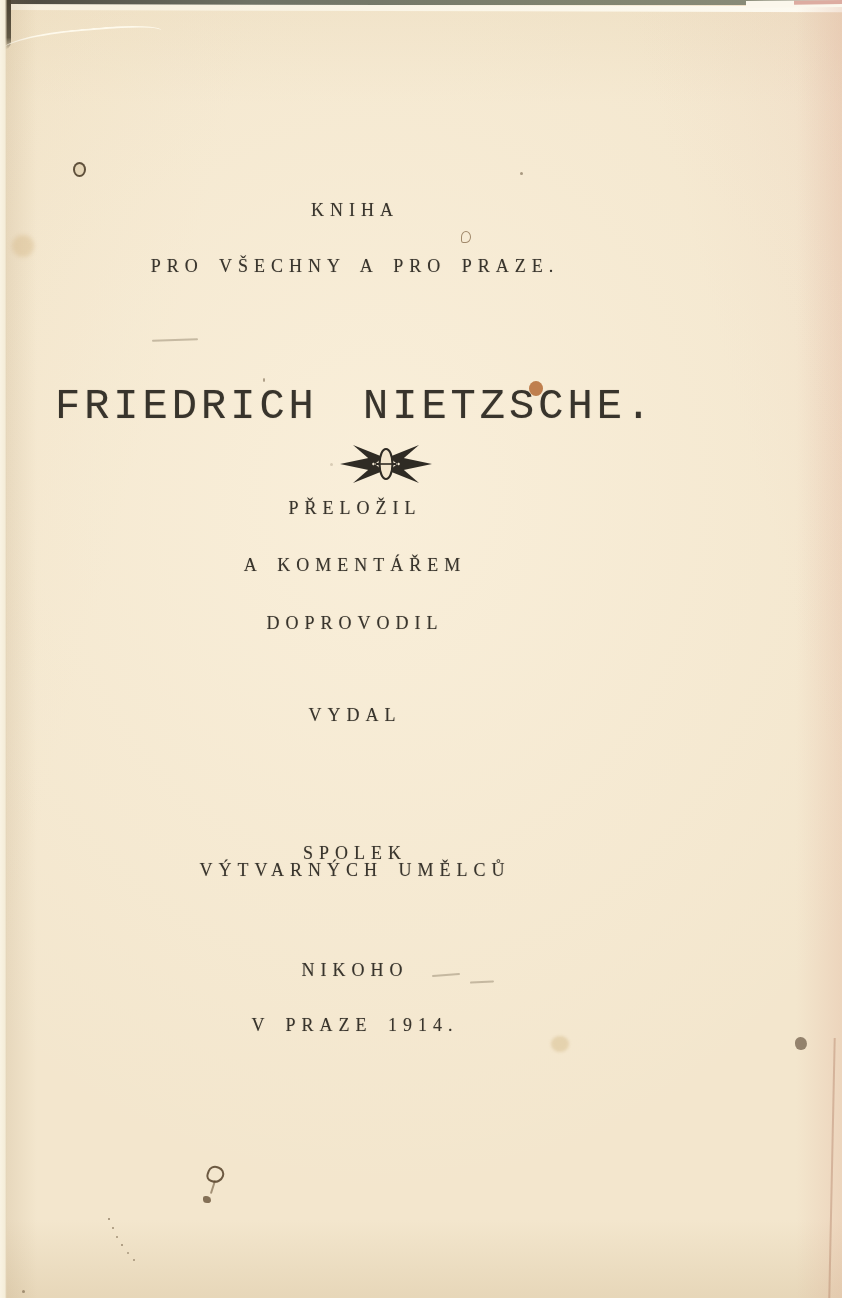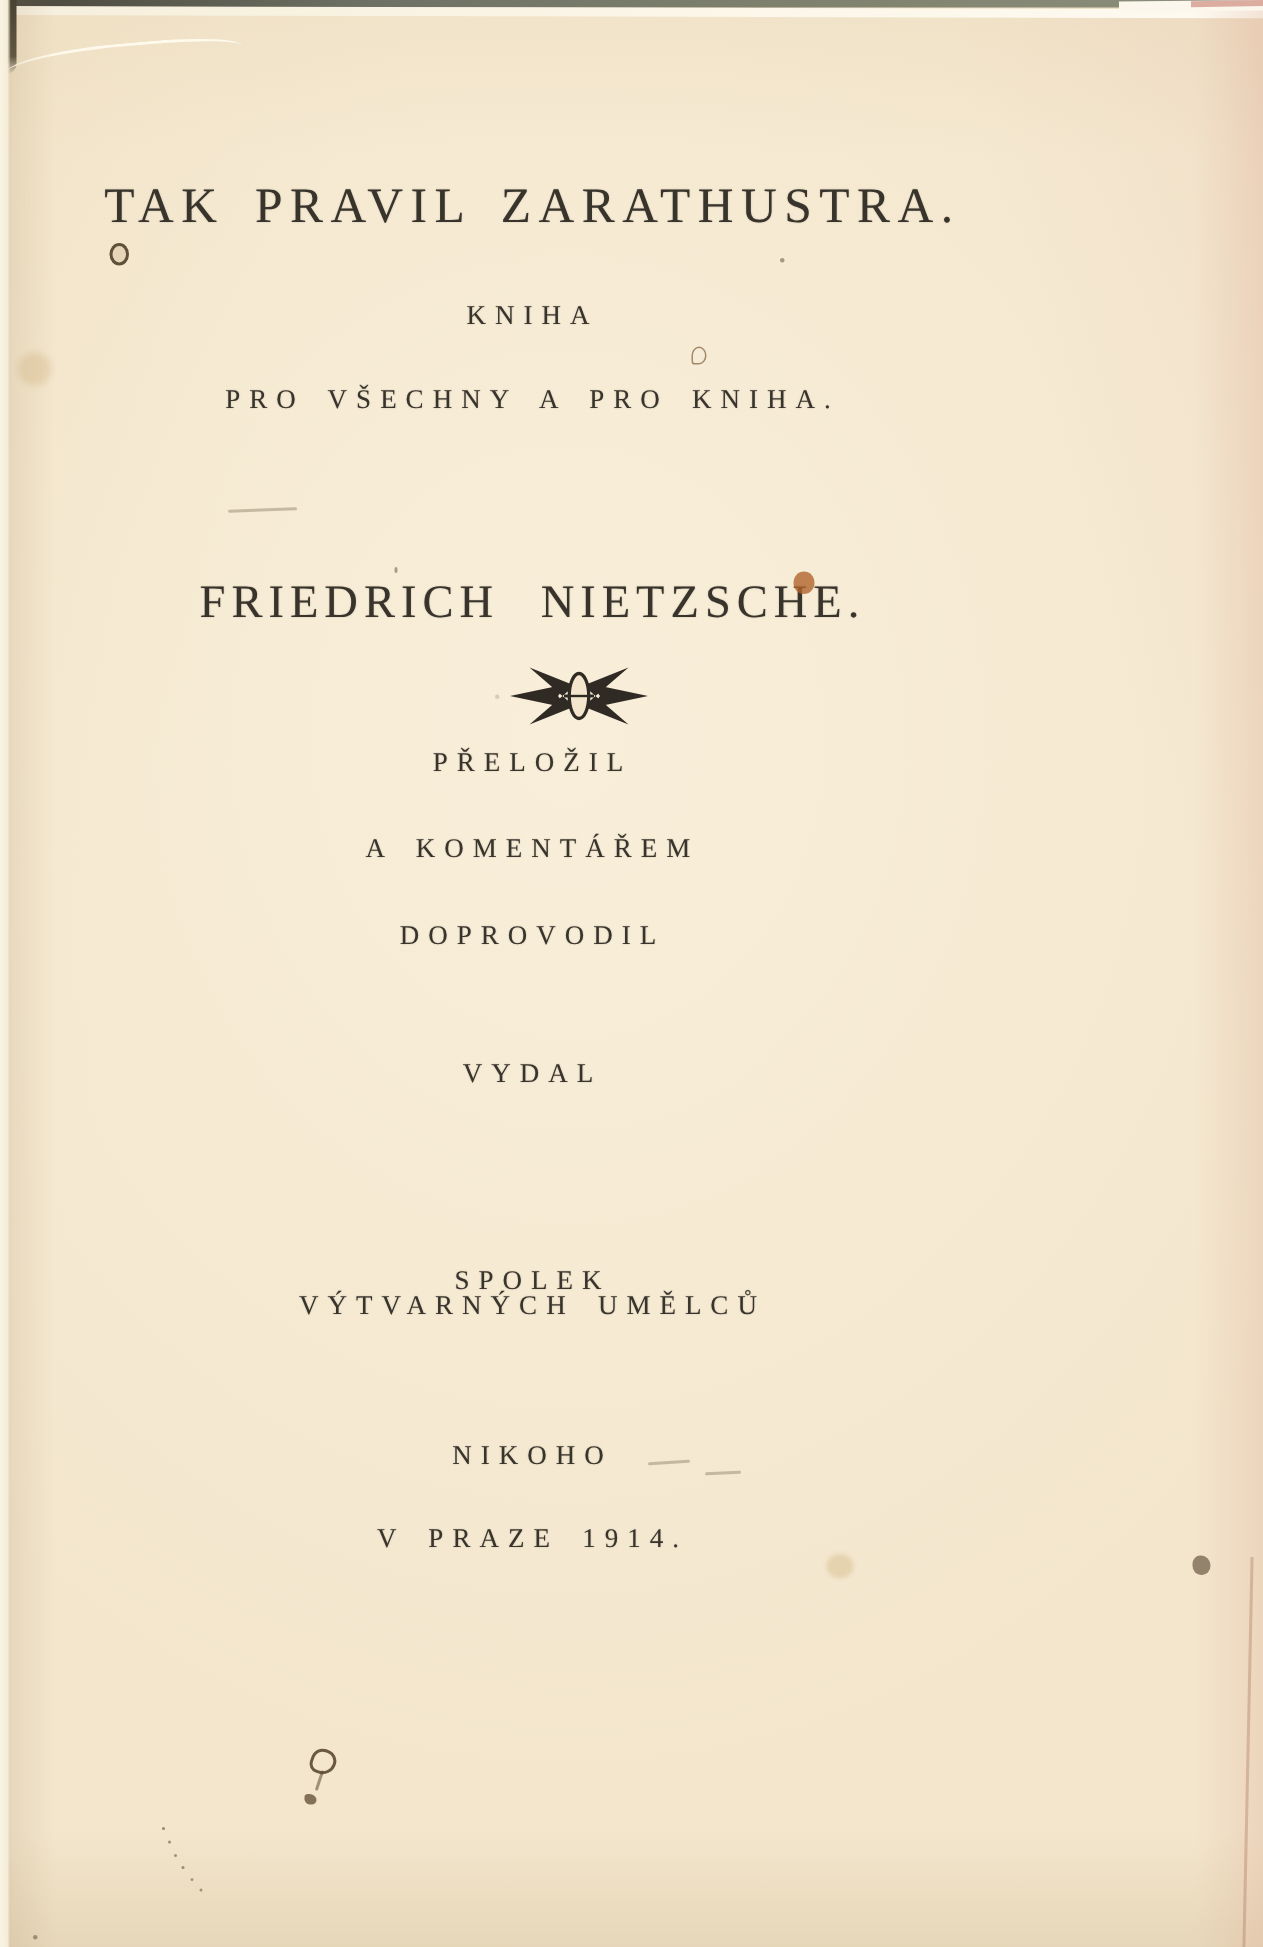--- a/index.html
+++ b/index.html
@@ -41,21 +41,21 @@
   .tinge-topright{position:absolute;right:0;top:0;width:48px;height:4px;
     background:rgba(196,112,100,.55);transform:rotate(-1deg);transform-origin:right;}
   .crease-right{position:absolute;left:831px;top:1038px;width:2px;height:260px;
     background:rgba(165,112,85,.35);transform:rotate(1.2deg);}
   
   .text-col{position:absolute;left:0;top:0;width:710px;height:1298px;color:#38342c;}
   .line{position:absolute;left:0;width:100%;text-align:center;line-height:1.15;
     text-shadow:0 0 1px rgba(56,52,44,.35);white-space:nowrap;}
   .l-reg{font-size:18px;letter-spacing:6px;word-spacing:5px;}
   .l-title{font-size:33px;letter-spacing:5px;word-spacing:7px;}
-  .l-name{font-size:31px;letter-spacing:4px;word-spacing:16px;}
+  .l-name{font-size:42px;letter-spacing:4px;word-spacing:16px;font-family:Liberation Mono, monospace;}
   .star-wrap{position:absolute;left:340px;top:444px;width:92px;height:40px;}
   
   .mk{position:absolute;border-radius:50%;}
   .mark-under-t{left:73px;top:162px;width:9px;height:11px;
     border:2.5px solid rgba(72,56,36,.85);border-radius:50%;background:rgba(210,190,150,.4);}
   .speck-ring{left:461px;top:231px;width:8px;height:10px;
     border:1.5px solid rgba(115,85,50,.65);border-radius:50% 50% 50% 20%;}
   .stain-rust{left:529px;top:381px;width:14px;height:15px;background:rgba(176,100,44,.8);filter:blur(.5px);}
   .stain-left-yellow{left:12px;top:235px;width:22px;height:22px;background:rgba(205,170,115,.32);filter:blur(2px);}
   .stain-mid-yellow{left:551px;top:1036px;width:18px;height:16px;background:rgba(205,175,120,.38);filter:blur(1.5px);}
@@ -86,23 +86,22 @@
   <div class="corner-dark"></div>
   <div class="corner-highlight"></div>
   <div class="edge-left"></div>
   <div class="gutter-shade"></div>
   <div class="edge-right-band"></div>
   <div class="sliver-topright"></div>
   <div class="tinge-topright"></div>
   <div class="crease-right"></div>
 
   <main class="text-col">
-    <div class="line l-title" style="top:120px">TAK PRAVIL ZARATHUSTRA.</div>
     <div class="line l-reg" style="top:200px">KNIHA</div>
-    <div class="line l-reg" style="top:256px">PRO VŠECHNY A PRO KNIHA.</div>
+    <div class="line l-reg" style="top:256px">PRO VŠECHNY A PRO PRAZE.</div>
     <div class="line l-name" style="top:383px">FRIEDRICH NIETZSCHE.</div>
 
     <div class="star-wrap">
       <svg width="92" height="40" viewBox="0 0 92 40" xmlns="http://www.w3.org/2000/svg">
         <g fill="#2f2b24">
           <polygon points="0,20 38,12 32,20 38,28"></polygon>
           <polygon points="92,20 54,12 60,20 54,28"></polygon>
           <polygon points="13,1 43,13 35,20"></polygon>
           <polygon points="79,1 49,13 57,20"></polygon>
           <polygon points="13,39 43,27 35,20"></polygon>

